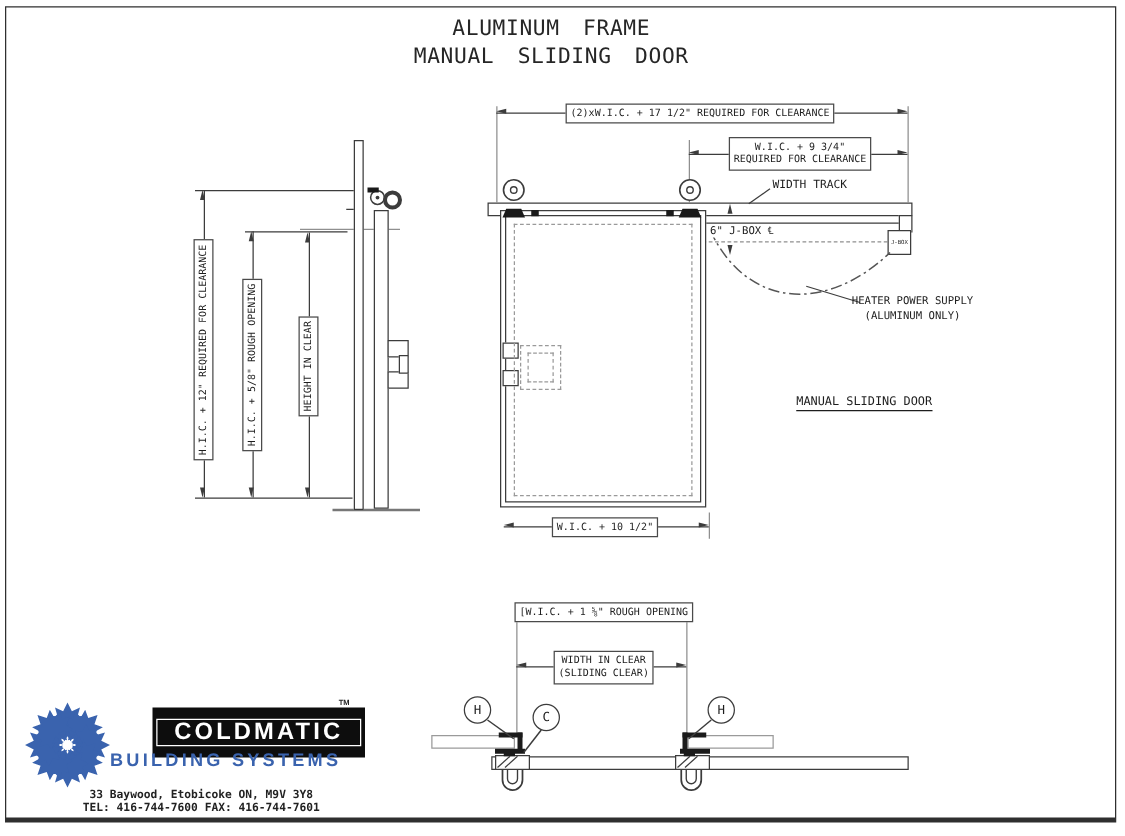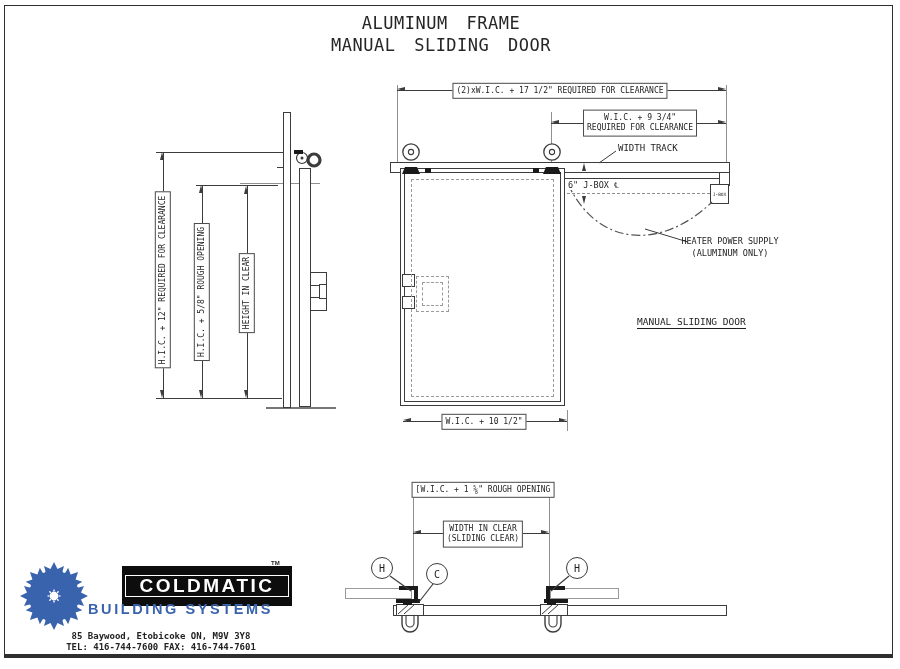--- a/index.html
+++ b/index.html
@@ -256,16 +256,16 @@
         <use href="#chev" transform="rotate(247.5 36 38)"></use>
         <use href="#chev" transform="rotate(292.5 36 38)"></use>
         <use href="#chev" transform="rotate(337.5 36 38)"></use>
       </g>
     </svg>
     <div class="logo-black">
       <div class="inner">COLDMATIC</div>
     </div>
     <div class="tm">TM</div>
     <div class="tagline">BUILDING SYSTEMS</div>
-    <div class="addr ctr" style="left:161px;top:631px">85 Baywood, Etobicoke   ON, M9V 3Y8</div>
+    <div class="addr ctr" style="left:161px;top:631px">33 Baywood, Etobicoke   ON, M9V 3Y8</div>
     <div class="addr ctr" style="left:161px;top:642px">TEL: 416-744-7600    FAX: 416-744-7601</div>
   </div>
 </div>
 
 </body></html>

